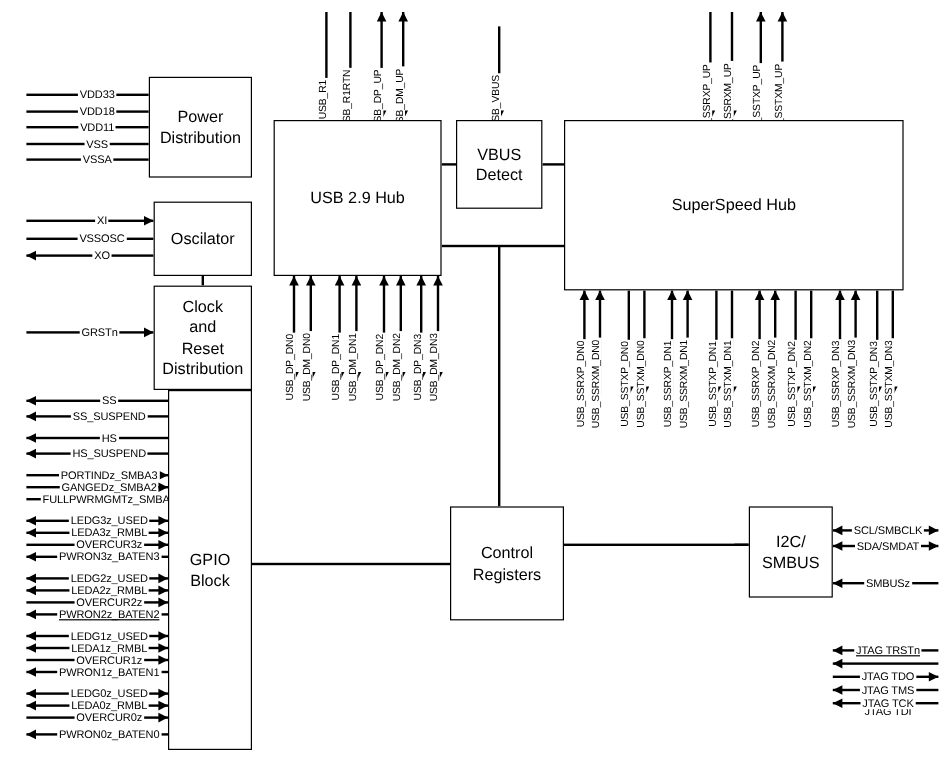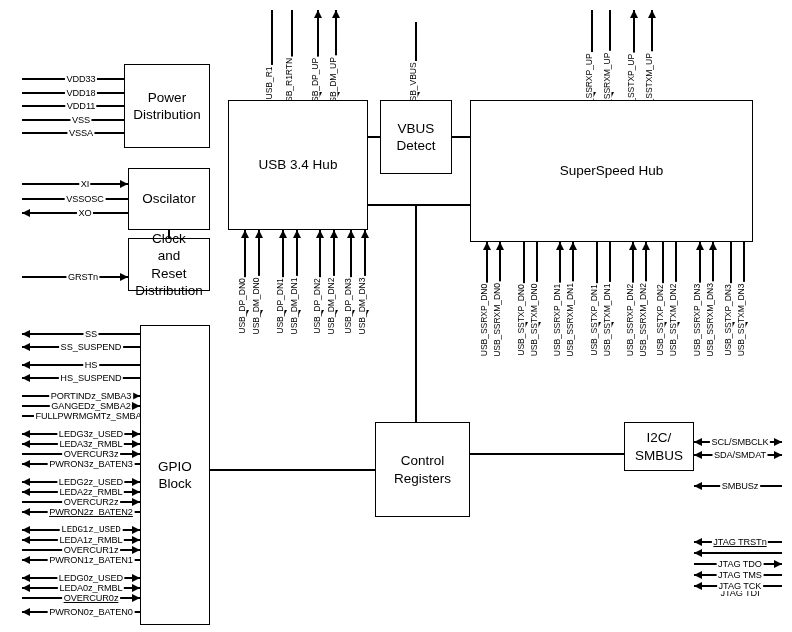--- a/index.html
+++ b/index.html
@@ -75,39 +75,39 @@
 </head>
 <body>
 
 <div id="stage">
     <div class="block" style="left: 124px; top: 64px; width: 86px; height: 84px;">
       <span>Power<br>Distribution</span>
     </div>
     <div class="block" style="left: 128px; top: 168px; width: 82px; height: 62px;">
       <span>Oscilator</span>
     </div>
-    <div class="block" style="left: 128px; top: 238px; width: 82px; height: 53px;">
+    <div class="block" style="left: 128px; top: 238px; width: 82px; height: 87px;">
       <span>Clock<br>and<br>Reset<br>Distribution</span>
     </div>
     <div class="block" style="left: 140px; top: 325px; width: 70px; height: 300px;">
       <span>GPIO<br>Block</span>
     </div>
     <div class="block" style="left: 228px; top: 100px; width: 140px; height: 130px;">
-      <span>USB 3.4 Hub</span>
+      <span>USB 2.9 Hub</span>
     </div>
     <div class="block" style="left: 380px; top: 100px; width: 72px; height: 74px;">
       <span>VBUS<br>Detect</span>
     </div>
     <div class="block" style="left: 470px; top: 100px; width: 283px; height: 142px;">
       <span>SuperSpeed Hub</span>
     </div>
     <div class="block" style="left: 375px; top: 422px; width: 95px; height: 95px;">
       <span>Control<br>Registers</span>
     </div>
-    <div class="block" style="left: 624px; top: 422px; width: 70px; height: 49px;">
+    <div class="block" style="left: 624px; top: 422px; width: 70px; height: 76px;">
       <span>I2C/<br>SMBUS</span>
     </div>
     <div class="h-wire" style="left: 22px; top: 78.3px; width: 102px;"></div>
     <div class="sig-label" style="left: 81px; top: 79px;">VDD33</div>
     <div class="h-wire" style="left: 22px; top: 92.3px; width: 102px;"></div>
     <div class="sig-label" style="left: 81px; top: 93px;">VDD18</div>
     <div class="h-wire" style="left: 22px; top: 105.3px; width: 102px;"></div>
     <div class="sig-label" style="left: 81px; top: 106px;">VDD11</div>
     <div class="h-wire" style="left: 22px; top: 119.3px; width: 102px;"></div>
     <div class="sig-label" style="left: 81px; top: 120px;">VSS</div>
@@ -170,42 +170,42 @@
     <div class="sig-label" style="left: 91px; top: 492px;">LEDA2z_RMBL</div>
     <div class="h-wire" style="left: 22px; top: 501.3px; width: 118px;"></div>
     <div class="arrow right" style="left: 132px; top: 497.6px;"></div>
     <div class="sig-label" style="left: 91px; top: 502px;">OVERCUR2z</div>
     <div class="h-wire" style="left: 22px; top: 511.3px; width: 118px;"></div>
     <div class="arrow left" style="left: 22px; top: 507.6px;"></div>
     <div class="sig-label" style="left: 91px; top: 512px; text-decoration: underline;">PWRON2z_BATEN2</div>
     <div class="h-wire" style="left: 22px; top: 529.3px; width: 118px;"></div>
     <div class="arrow right" style="left: 132px; top: 525.6px;"></div>
     <div class="arrow left" style="left: 22px; top: 525.6px;"></div>
-    <div class="sig-label" style="left: 91px; top: 530px; font-family: Liberation Mono, monospace;">LEDG1z_USED</div>
+    <div class="sig-label" style="left: 91px; top: 530px;">LEDG1z_USED</div>
     <div class="h-wire" style="left: 22px; top: 539.3px; width: 118px;"></div>
     <div class="arrow right" style="left: 132px; top: 535.6px;"></div>
     <div class="arrow left" style="left: 22px; top: 535.6px;"></div>
     <div class="sig-label" style="left: 91px; top: 540px;">LEDA1z_RMBL</div>
     <div class="h-wire" style="left: 22px; top: 549.3px; width: 118px;"></div>
     <div class="arrow right" style="left: 132px; top: 545.6px;"></div>
     <div class="sig-label" style="left: 91px; top: 550px;">OVERCUR1z</div>
     <div class="h-wire" style="left: 22px; top: 559.3px; width: 118px;"></div>
     <div class="arrow left" style="left: 22px; top: 555.6px;"></div>
     <div class="sig-label" style="left: 91px; top: 560px;">PWRON1z_BATEN1</div>
     <div class="h-wire" style="left: 22px; top: 577.3px; width: 118px;"></div>
     <div class="arrow right" style="left: 132px; top: 573.6px;"></div>
     <div class="arrow left" style="left: 22px; top: 573.6px;"></div>
     <div class="sig-label" style="left: 91px; top: 578px;">LEDG0z_USED</div>
     <div class="h-wire" style="left: 22px; top: 587.3px; width: 118px;"></div>
     <div class="arrow right" style="left: 132px; top: 583.6px;"></div>
     <div class="arrow left" style="left: 22px; top: 583.6px;"></div>
     <div class="sig-label" style="left: 91px; top: 588px;">LEDA0z_RMBL</div>
     <div class="h-wire" style="left: 22px; top: 597.3px; width: 118px;"></div>
     <div class="arrow right" style="left: 132px; top: 593.6px;"></div>
-    <div class="sig-label" style="left: 91px; top: 598px; text-decoration: underline;">OVERCUR0z</div>
+    <div class="sig-label" style="left: 91px; top: 598px;">OVERCUR0z</div>
     <div class="h-wire" style="left: 22px; top: 611.3px; width: 118px;"></div>
     <div class="arrow left" style="left: 22px; top: 607.6px;"></div>
     <div class="sig-label" style="left: 91px; top: 612px;">PWRON0z_BATEN0</div>
     <div class="h-wire" style="left: 210px; top: 469.3px; width: 165px;"></div>
     <div class="v-wire" style="left: 271.3px; top: 10px; height: 90px;"></div>
     <div class="vsig-label" style="left: 268.5px; top: 83px;">USB_R1</div>
     <div class="v-wire" style="left: 291.3px; top: 10px; height: 90px;"></div>
     <div class="vsig-label" style="left: 288.5px; top: 83px;">USB_R1RTN</div>
     <div class="v-wire" style="left: 317.3px; top: 10px; height: 90px;"></div>
     <div class="arrow up" style="left: 313.6px; top: 10px;"></div>

